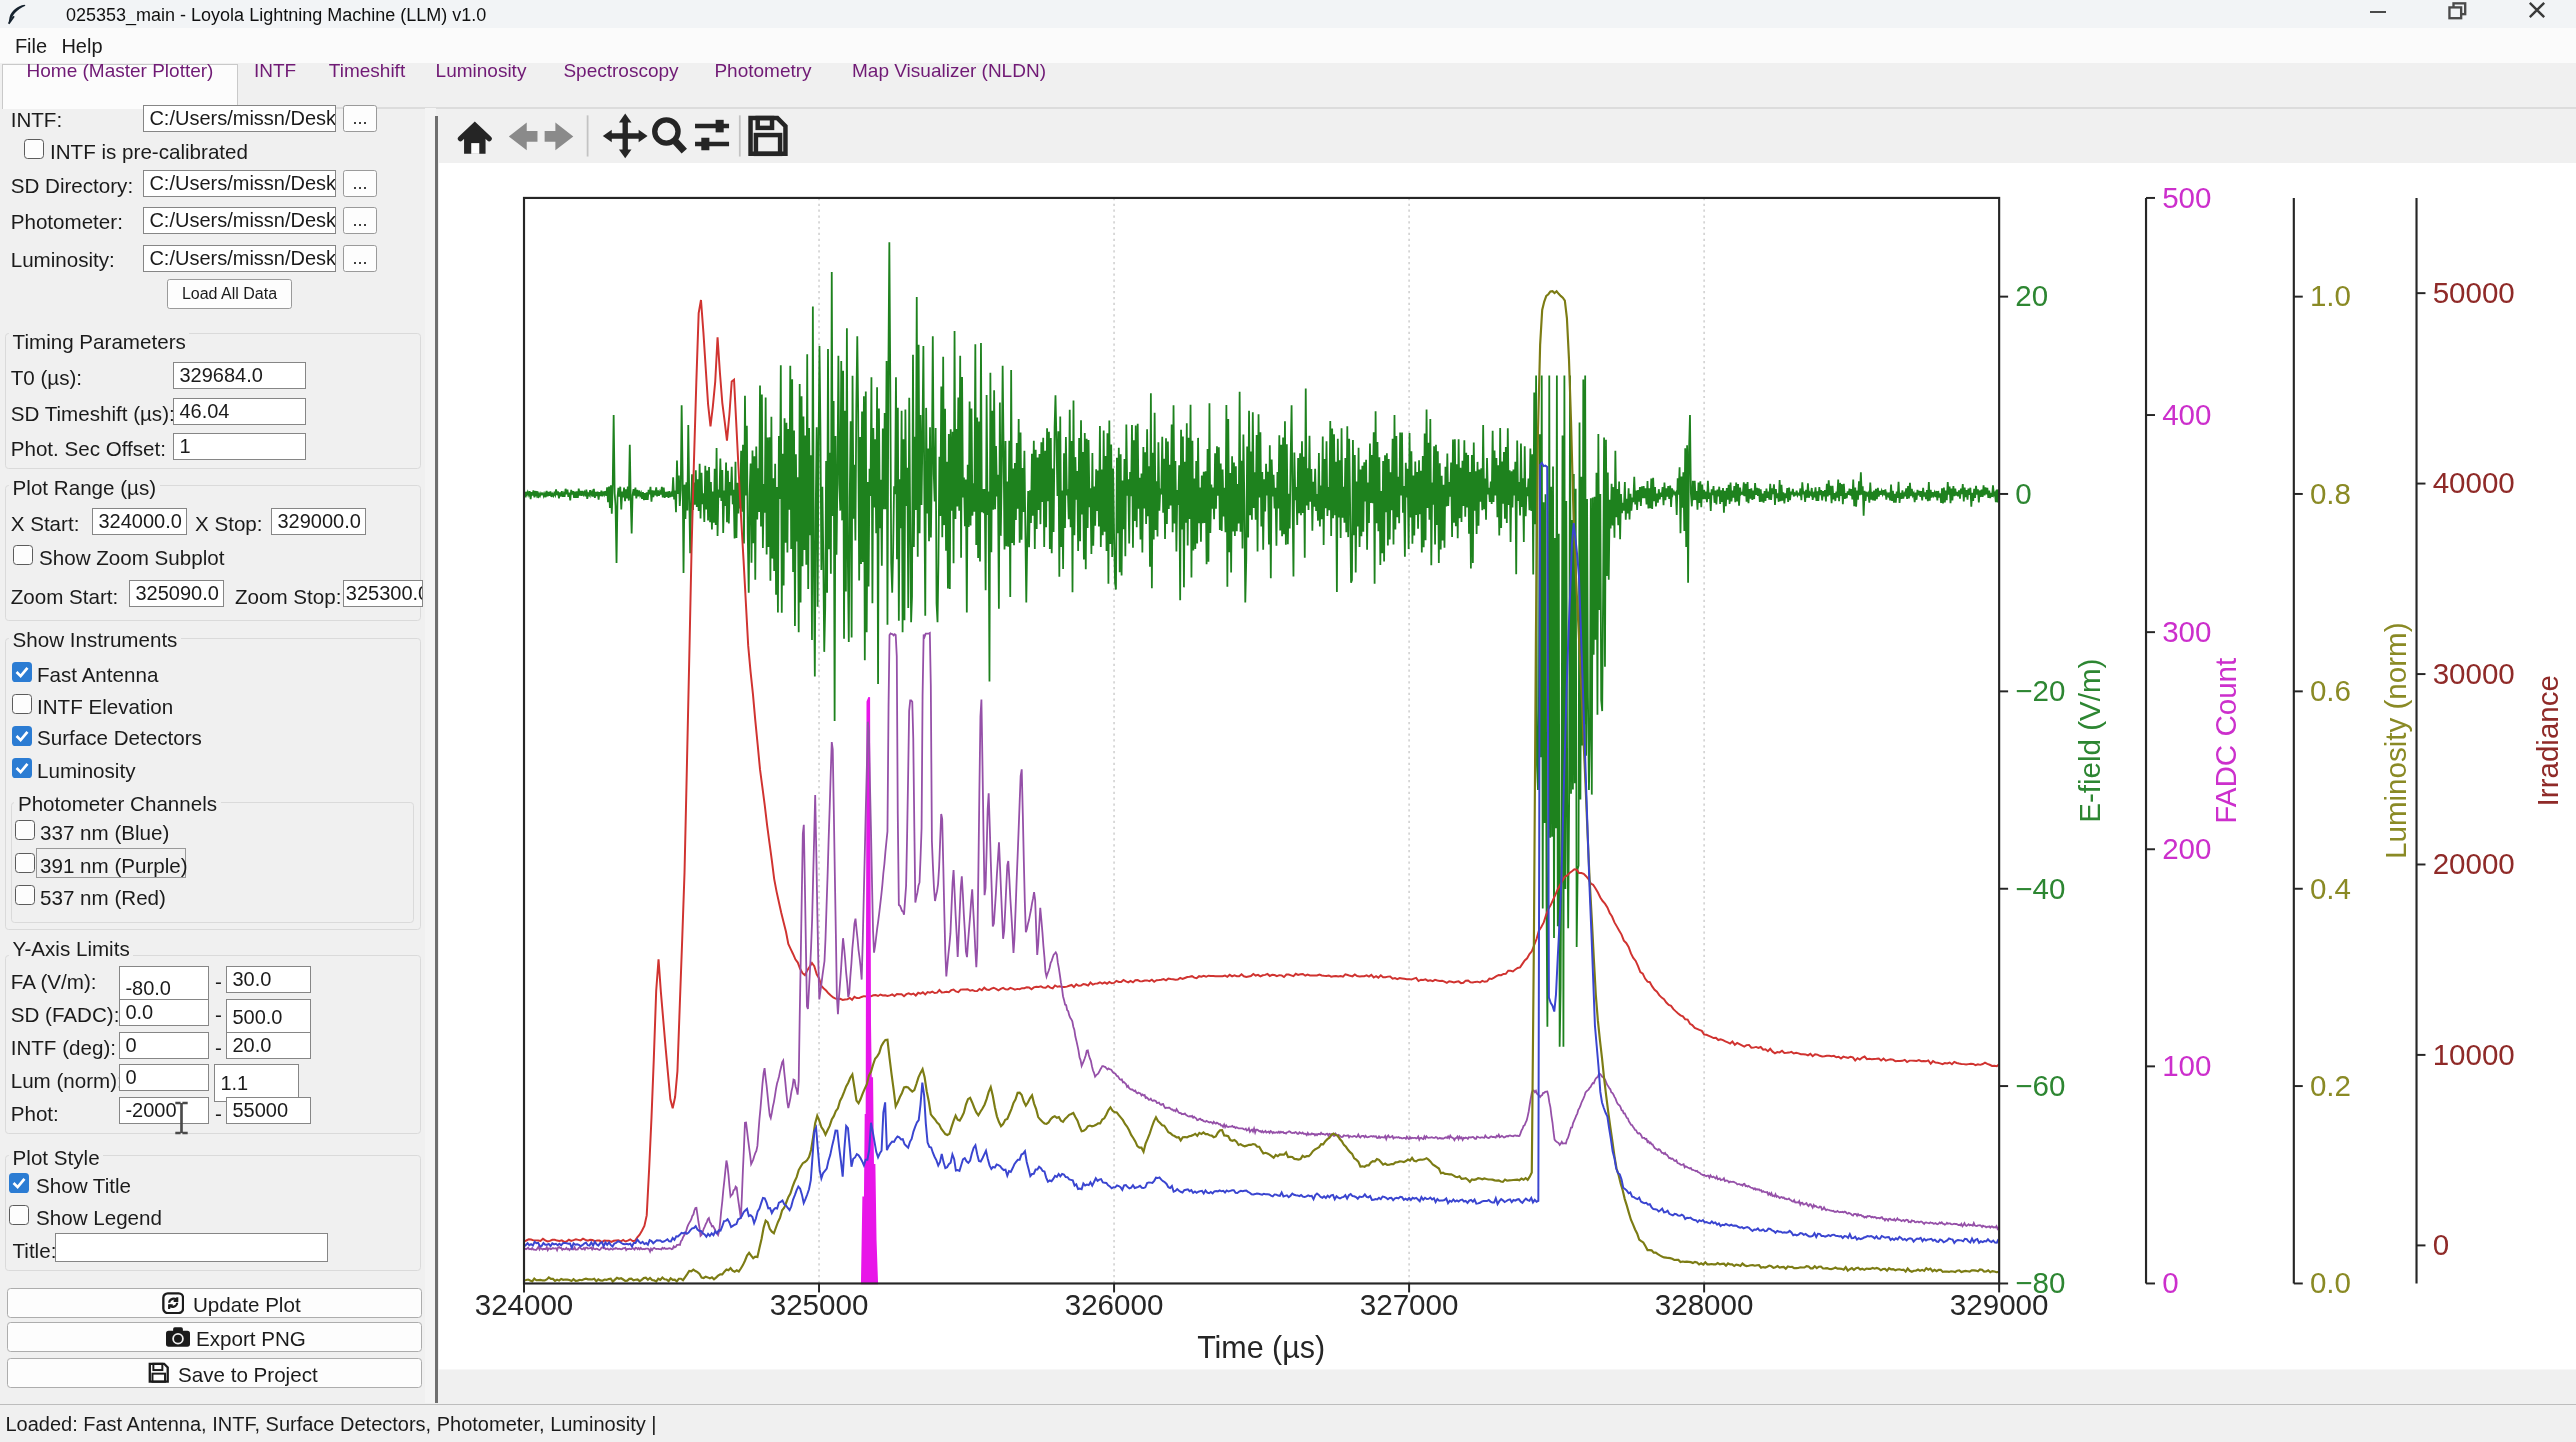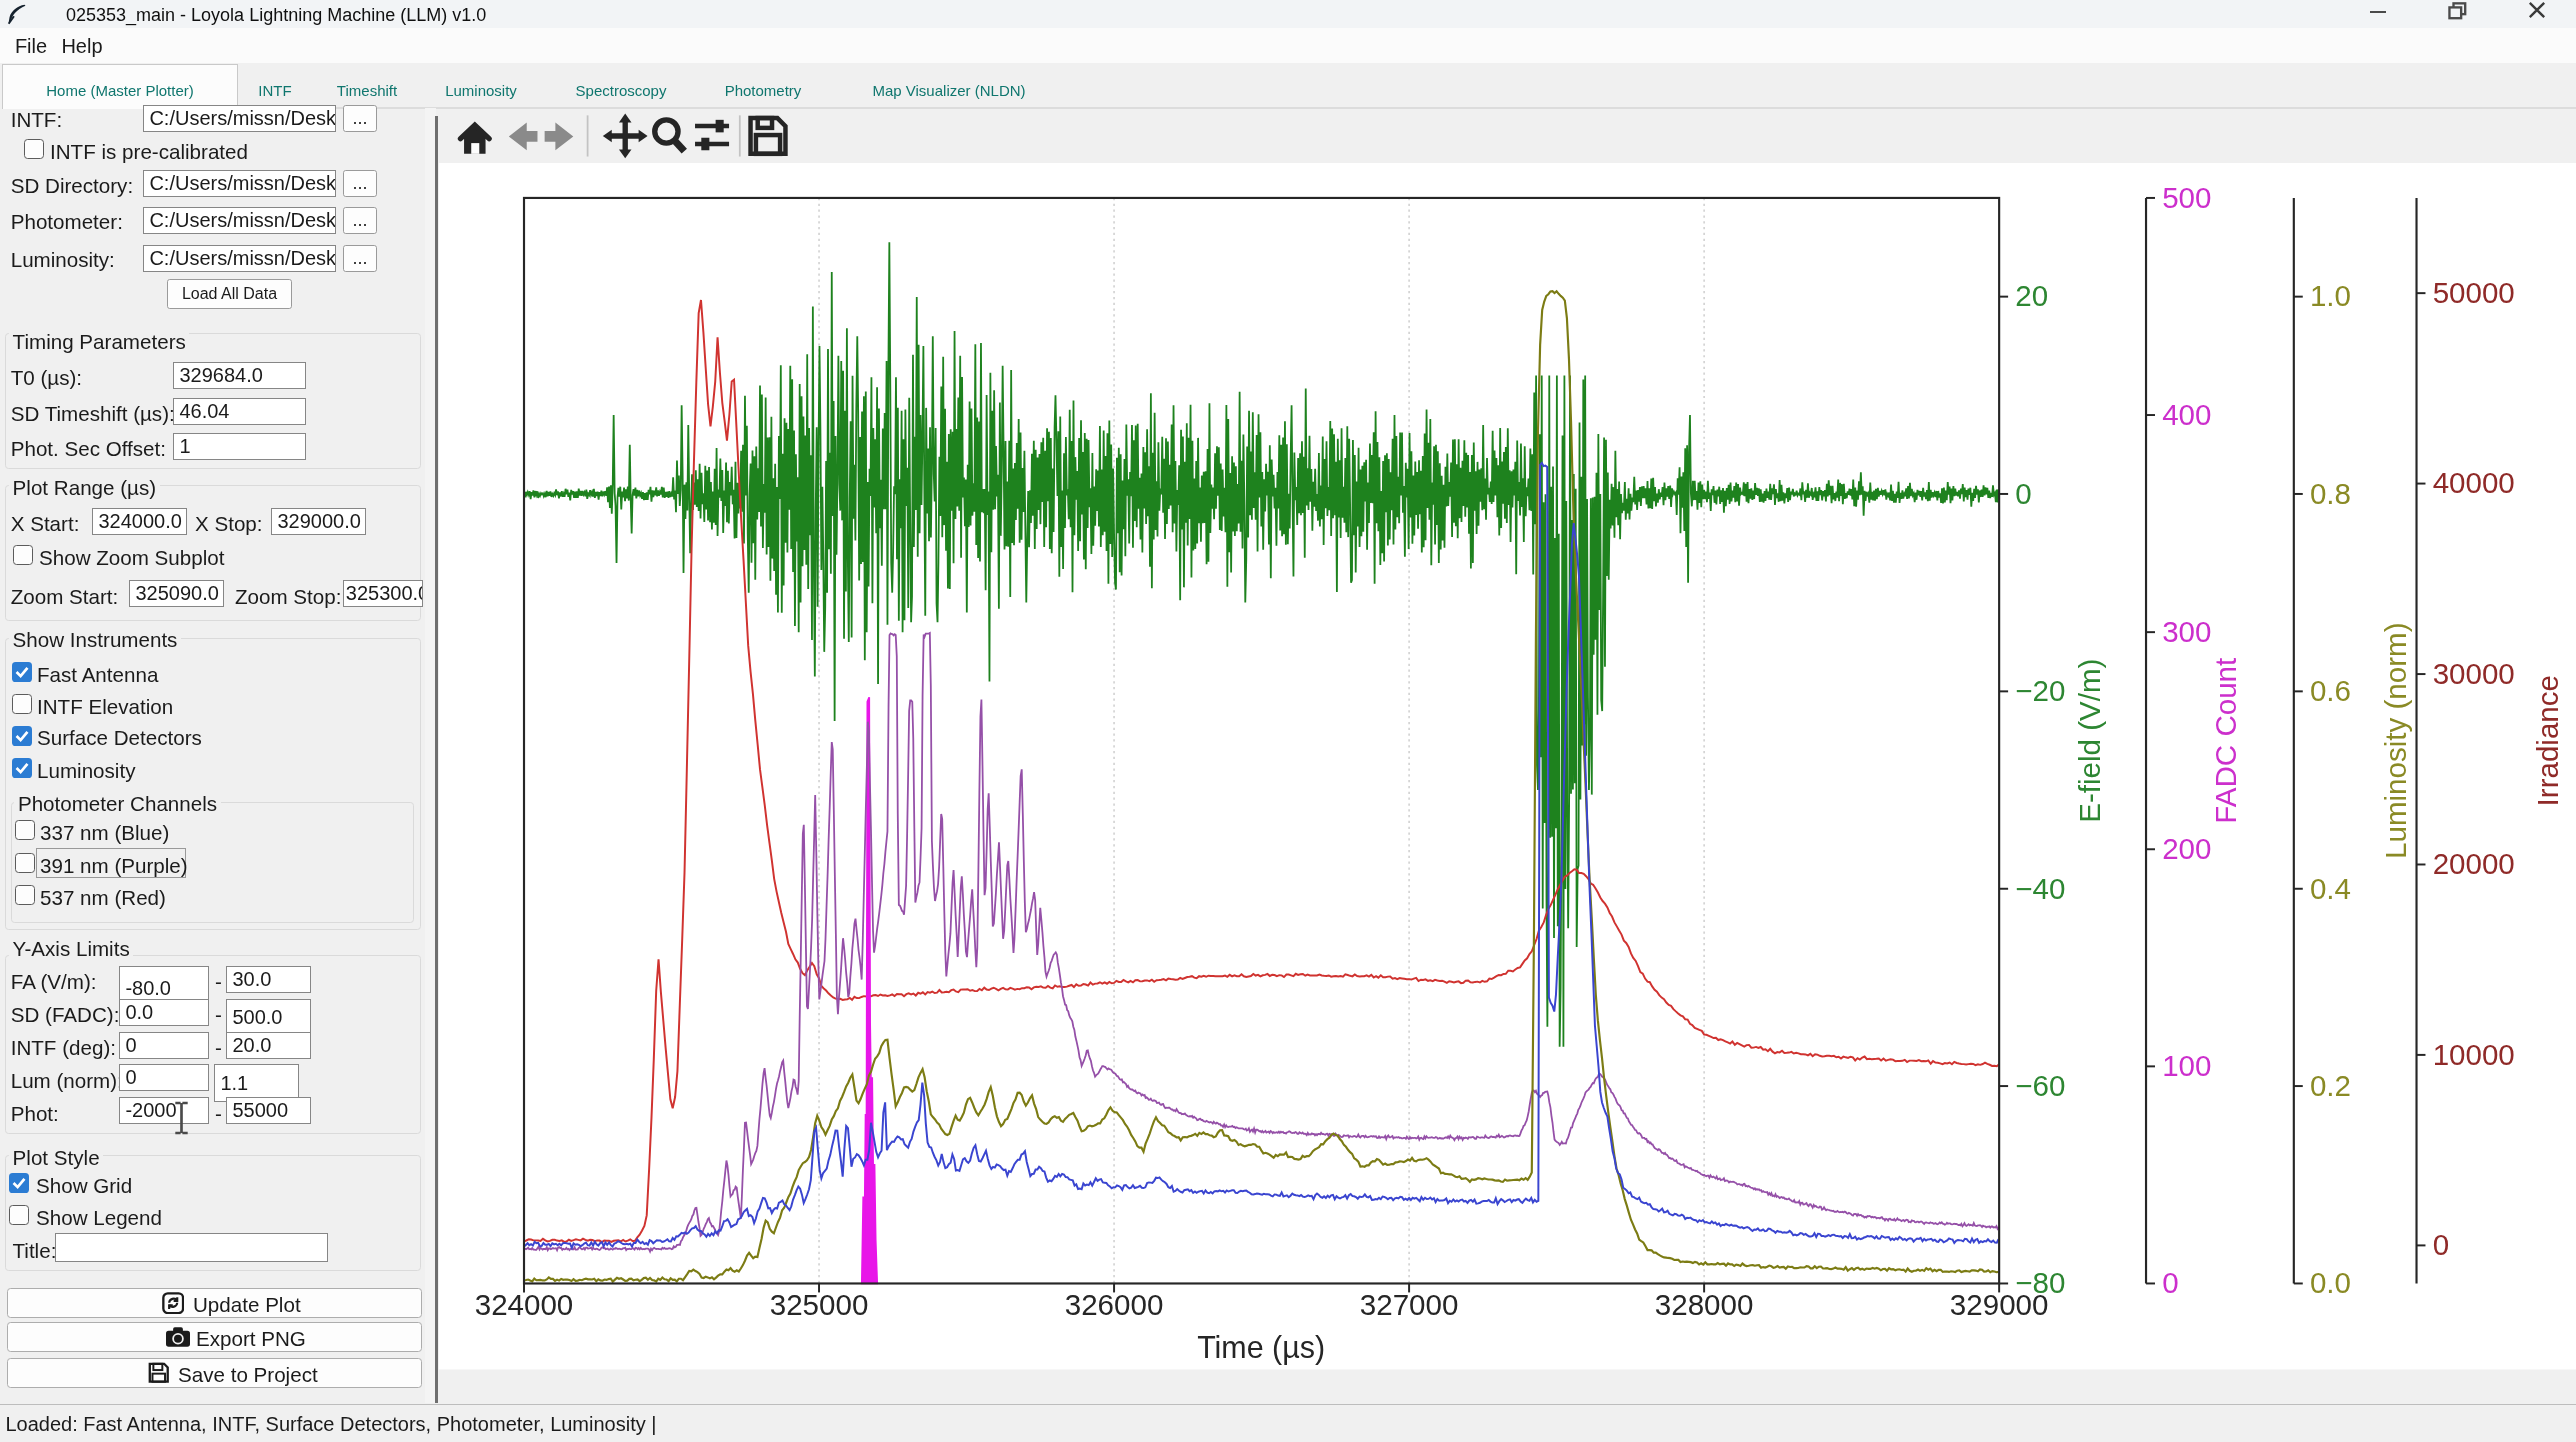--- a/index.html
+++ b/index.html
@@ -5,21 +5,21 @@
 #app{position:relative;width:2576px;height:1442px;background:#f0f0f0;overflow:hidden}
 .abs{position:absolute}
 .lbl{position:absolute;font-size:20.6px;color:#1b1b1b;white-space:nowrap}
 .inp{position:absolute;background:#fff;border:0.9px solid #868686;font-size:20px;color:#1b1b1b;padding:0 5.4px;white-space:nowrap;overflow:hidden;display:flex;align-items:center}
 .btn3{position:absolute;background:#fdfdfd;border:0.9px solid #9a9a9a;font-size:18px;color:#1b1b1b;border-radius:2.7px;display:flex;align-items:center;justify-content:center;white-space:nowrap}
 .cb{position:absolute;width:20px;height:20px;border:1.8px solid #5c5c5c;border-radius:3.6px;background:#fdfdfd}
 .cbc{position:absolute;width:20px;height:20px;border-radius:3.6px;background:#2b7cd3}
 .grp{position:absolute;border:0.9px solid #dadada;border-radius:3.6px}
 .hdr{position:absolute;font-size:20.6px;color:#1b1b1b;background:#f0f0f0;padding:0 3.6px;white-space:nowrap}
 .bigbtn{position:absolute;left:7.2px;width:415px;height:30px;background:#fdfdfd;border:0.9px solid #adadad;border-radius:3.6px}
-.tab{position:absolute;top:82px;font-size:15px;color:#0f766e;transform:translateX(-50%);white-space:nowrap}
+.tab{position:absolute;top:60px;font-size:19px;color:#701a75;transform:translateX(-50%);white-space:nowrap}
 .blab{position:absolute;font-size:20.6px;color:#1b1b1b;white-space:nowrap}
 </style></head>
 <body>
 <div id="app">
 
 <svg width="2576" height="1442" viewBox="0 0 2876 1610" style="position:absolute;left:0;top:0">
 <rect x="490" y="182" width="2386" height="1347" fill="#ffffff"></rect>
 <line x1="914.4" y1="221.0" x2="914.4" y2="1433.0" stroke="#cccccc" stroke-width="1.6" stroke-dasharray="2.5,4"></line>
 <line x1="1243.8" y1="221.0" x2="1243.8" y2="1433.0" stroke="#cccccc" stroke-width="1.6" stroke-dasharray="2.5,4"></line>
 <line x1="1573.2" y1="221.0" x2="1573.2" y2="1433.0" stroke="#cccccc" stroke-width="1.6" stroke-dasharray="2.5,4"></line>
@@ -222,21 +222,21 @@
 <div class="inp" style="left:226px;top:1097px;width:85px;height:27px">55000</div>
 <svg class="abs" style="left:170px;top:1100px" width="23" height="36" viewBox="0 0 26 40">
       <path d="M6 3 H12 M14 3 H20 M13 3 V37 M6 37 H12 M14 37 H20" stroke="#4a4a4a" stroke-width="3" fill="none"></path>
     </svg>
 
 <div class="grp" style="left:4.5px;top:1155px;width:416px;height:116px"></div>
 <div class="hdr" style="left:9px;top:1146px">Plot Style</div>
 <div class="cbc" style="left:9px;top:1173px"><svg width="20" height="20" viewBox="0 0 22 22">
         <path d="M5 11 L9.5 15.5 L17 6.5" stroke="#fff" stroke-width="3" fill="none"></path>
       </svg></div>
-<div class="lbl" style="left:36px;top:1174px">Show Grid</div>
+<div class="lbl" style="left:36px;top:1174px">Show Title</div>
 <div class="cb" style="left:9px;top:1205px"></div>
 <div class="lbl" style="left:36px;top:1206px">Show Legend</div>
 <div class="lbl" style="left:12.5px;top:1239px">Title:</div>
 <div class="inp" style="left:55px;top:1233px;width:273px;height:29px"></div>
 
 <div class="bigbtn" style="top:1288px"></div>
 <svg class="abs" style="left:162px;top:1292px" width="22.4" height="22.4" viewBox="0 0 25 25">
       <rect x="1.5" y="1.5" width="22" height="22" rx="5" fill="none" stroke="#1b1b1b" stroke-width="2.6"></rect>
       <path d="M8 12a5 5 0 0 1 9-2.5 M17 12a5 5 0 0 1-9 2.5" fill="none" stroke="#1b1b1b" stroke-width="2.4"></path>
       <path d="M17 6 v4 h-4 M8 19 v-4 h4" fill="none" stroke="#1b1b1b" stroke-width="2.4"></path>

